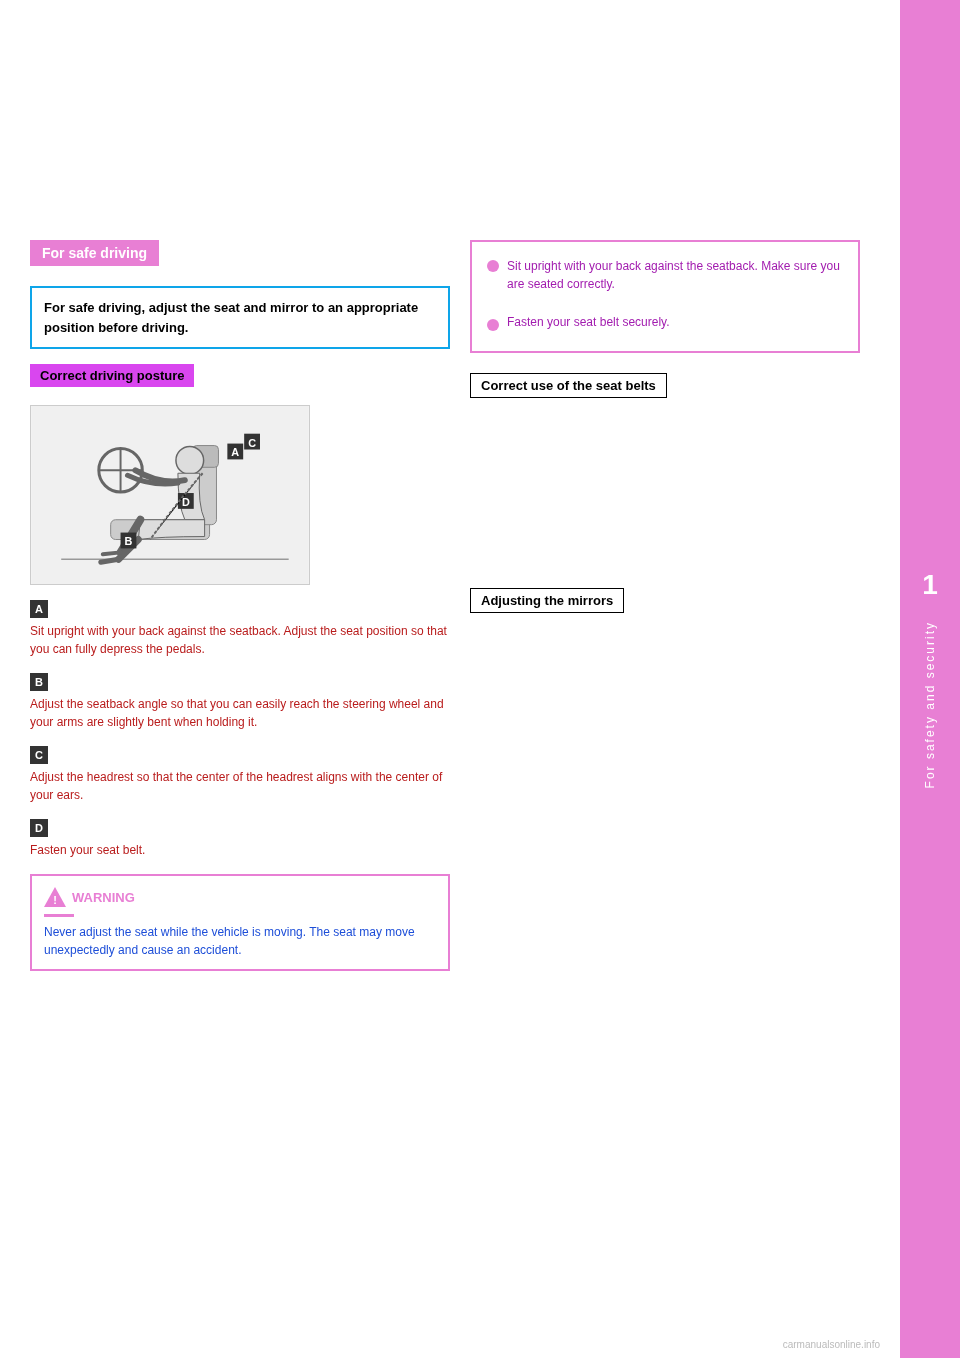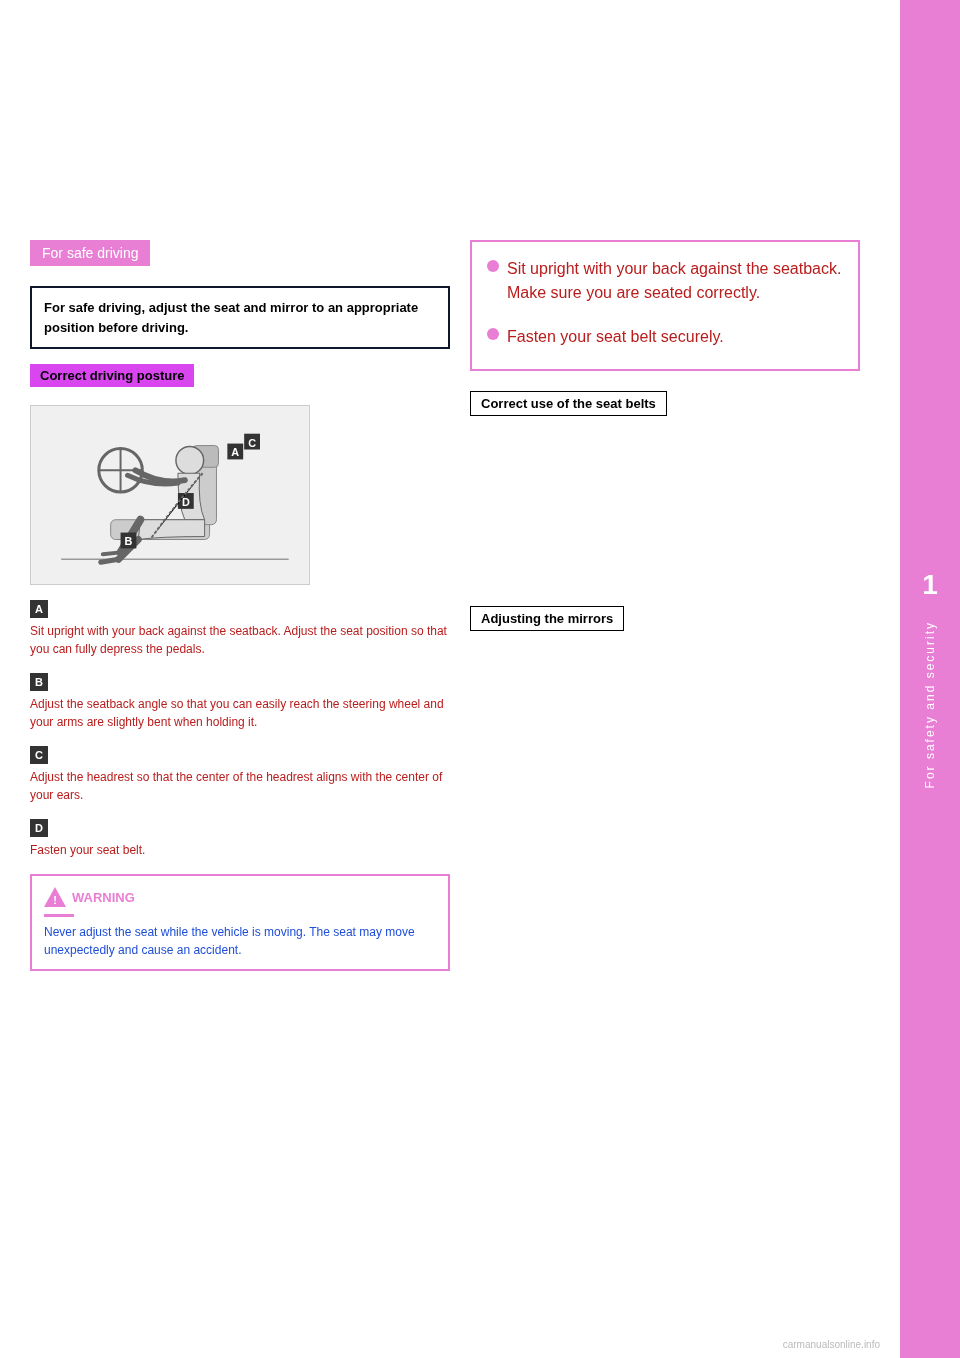--- a/index.html
+++ b/index.html
@@ -61,28 +61,28 @@
       text-orientation: mixed;
       transform: rotate(180deg);
       letter-spacing: 2px;
     }
 
     
     .for-safe-driving-header {
       background: #e87fd4;
       color: #fff;
       font-size: 14px;
-      font-weight: normal;
+      font-weight: bold;
       padding: 5px 12px;
       margin-bottom: 10px;
       display: inline-block;
     }
 
     .info-box {
-      border: 2px solid #0f172a;
+      border: 2px solid #0ea5e9;
       padding: 10px 12px;
       margin-bottom: 15px;
       font-size: 13px;
       line-height: 1.5;
       font-weight: bold;
     }
 
     
     .section-header {
       background: #d946ef;
@@ -185,23 +185,23 @@
     .bullet-dot {
       width: 12px;
       height: 12px;
       background: #e87fd4;
       border-radius: 50%;
       flex-shrink: 0;
       margin-top: 3px;
     }
 
     .bullet-text {
-      font-size: 16px;
+      font-size: 12px;
       line-height: 1.5;
-      color: #b91c1c;
+      color: #a21caf;
     }
   </style>
 </head>
 <body>
 
 <div class="page-container">
 
   <div class="main-content">
 
     <div class="left-column">
@@ -301,21 +301,21 @@
     </div>
 
     <div class="right-column">
       <div style="margin-top: 220px;">
 
         <div class="bullet-box">
           <div class="bullet-item">
             <div class="bullet-dot"></div>
             <div class="bullet-text">Sit upright with your back against the seatback. Make sure you are seated correctly.</div>
           </div>
-          <div class="bullet-item" style="margin-bottom:5px;">
+          <div class="bullet-item" style="margin-bottom:5px;align-items:flex-end;">
             <div class="bullet-dot"></div>
             <div class="bullet-text">Fasten your seat belt securely.</div>
           </div>
         </div>
 
         <div style="margin-bottom: 20px; margin-top: 5px;">
           <span class="section-header-outline">Correct use of the seat belts</span>
         </div>
 
         <div style="height: 160px;"></div>

